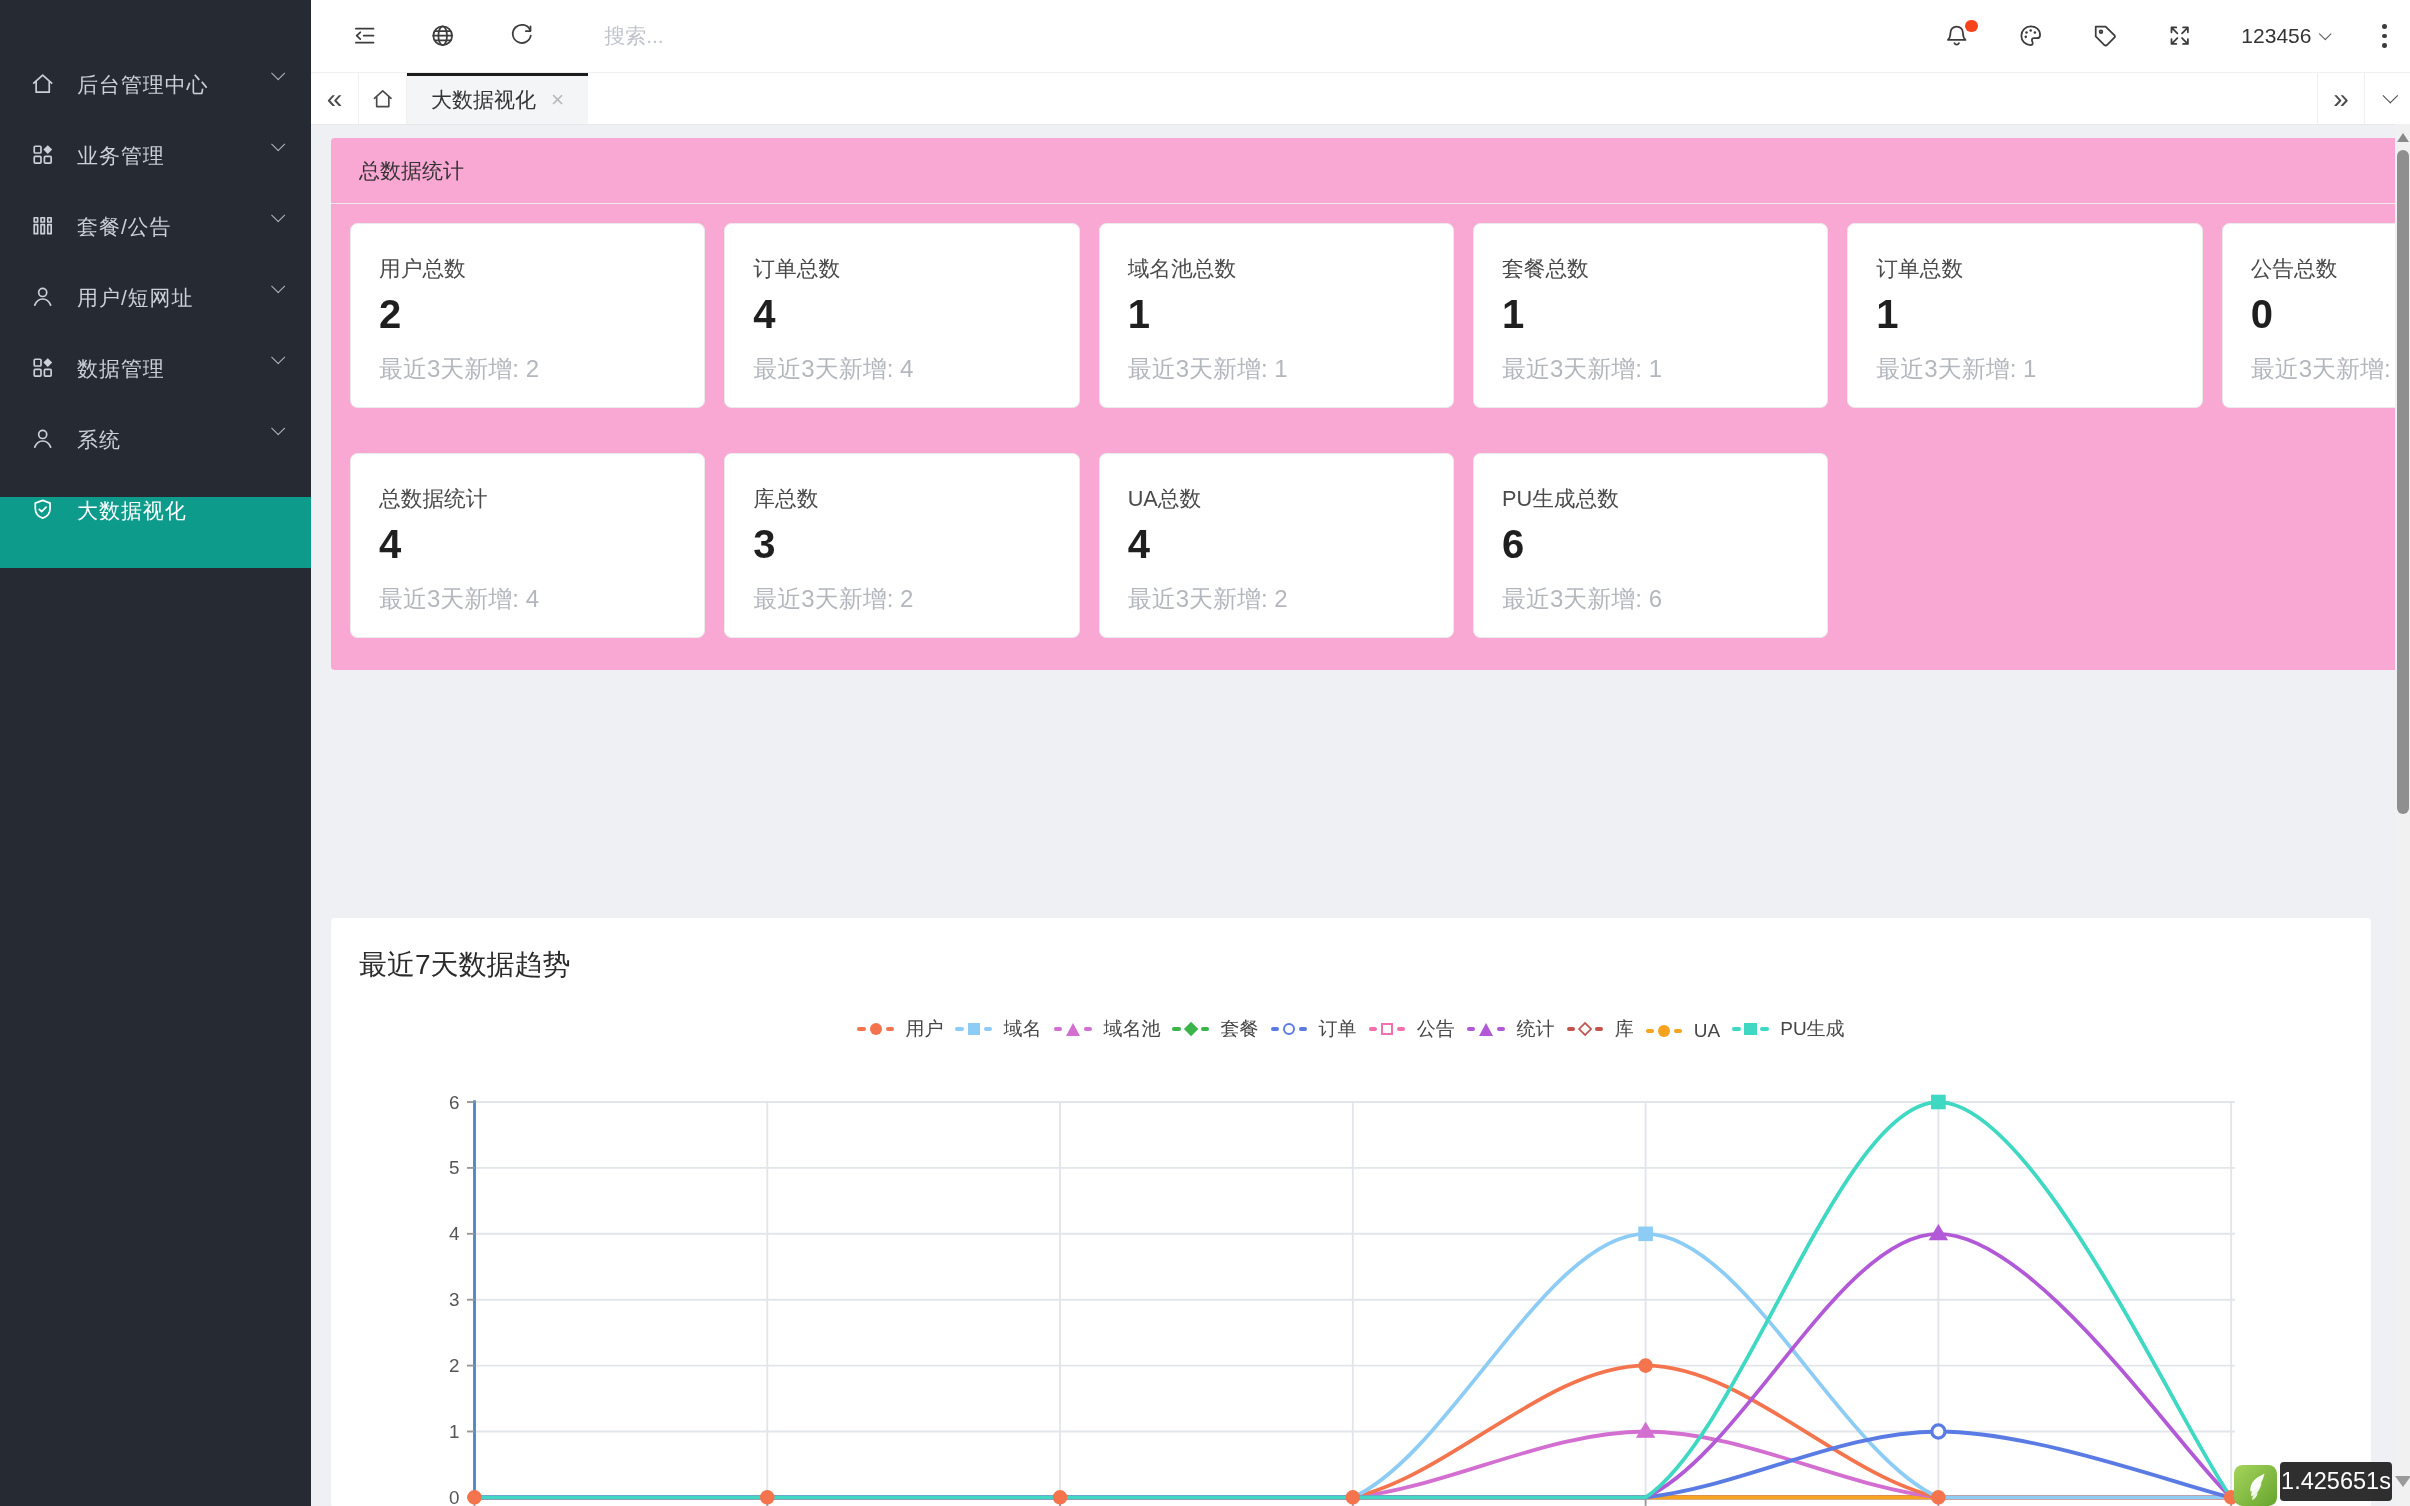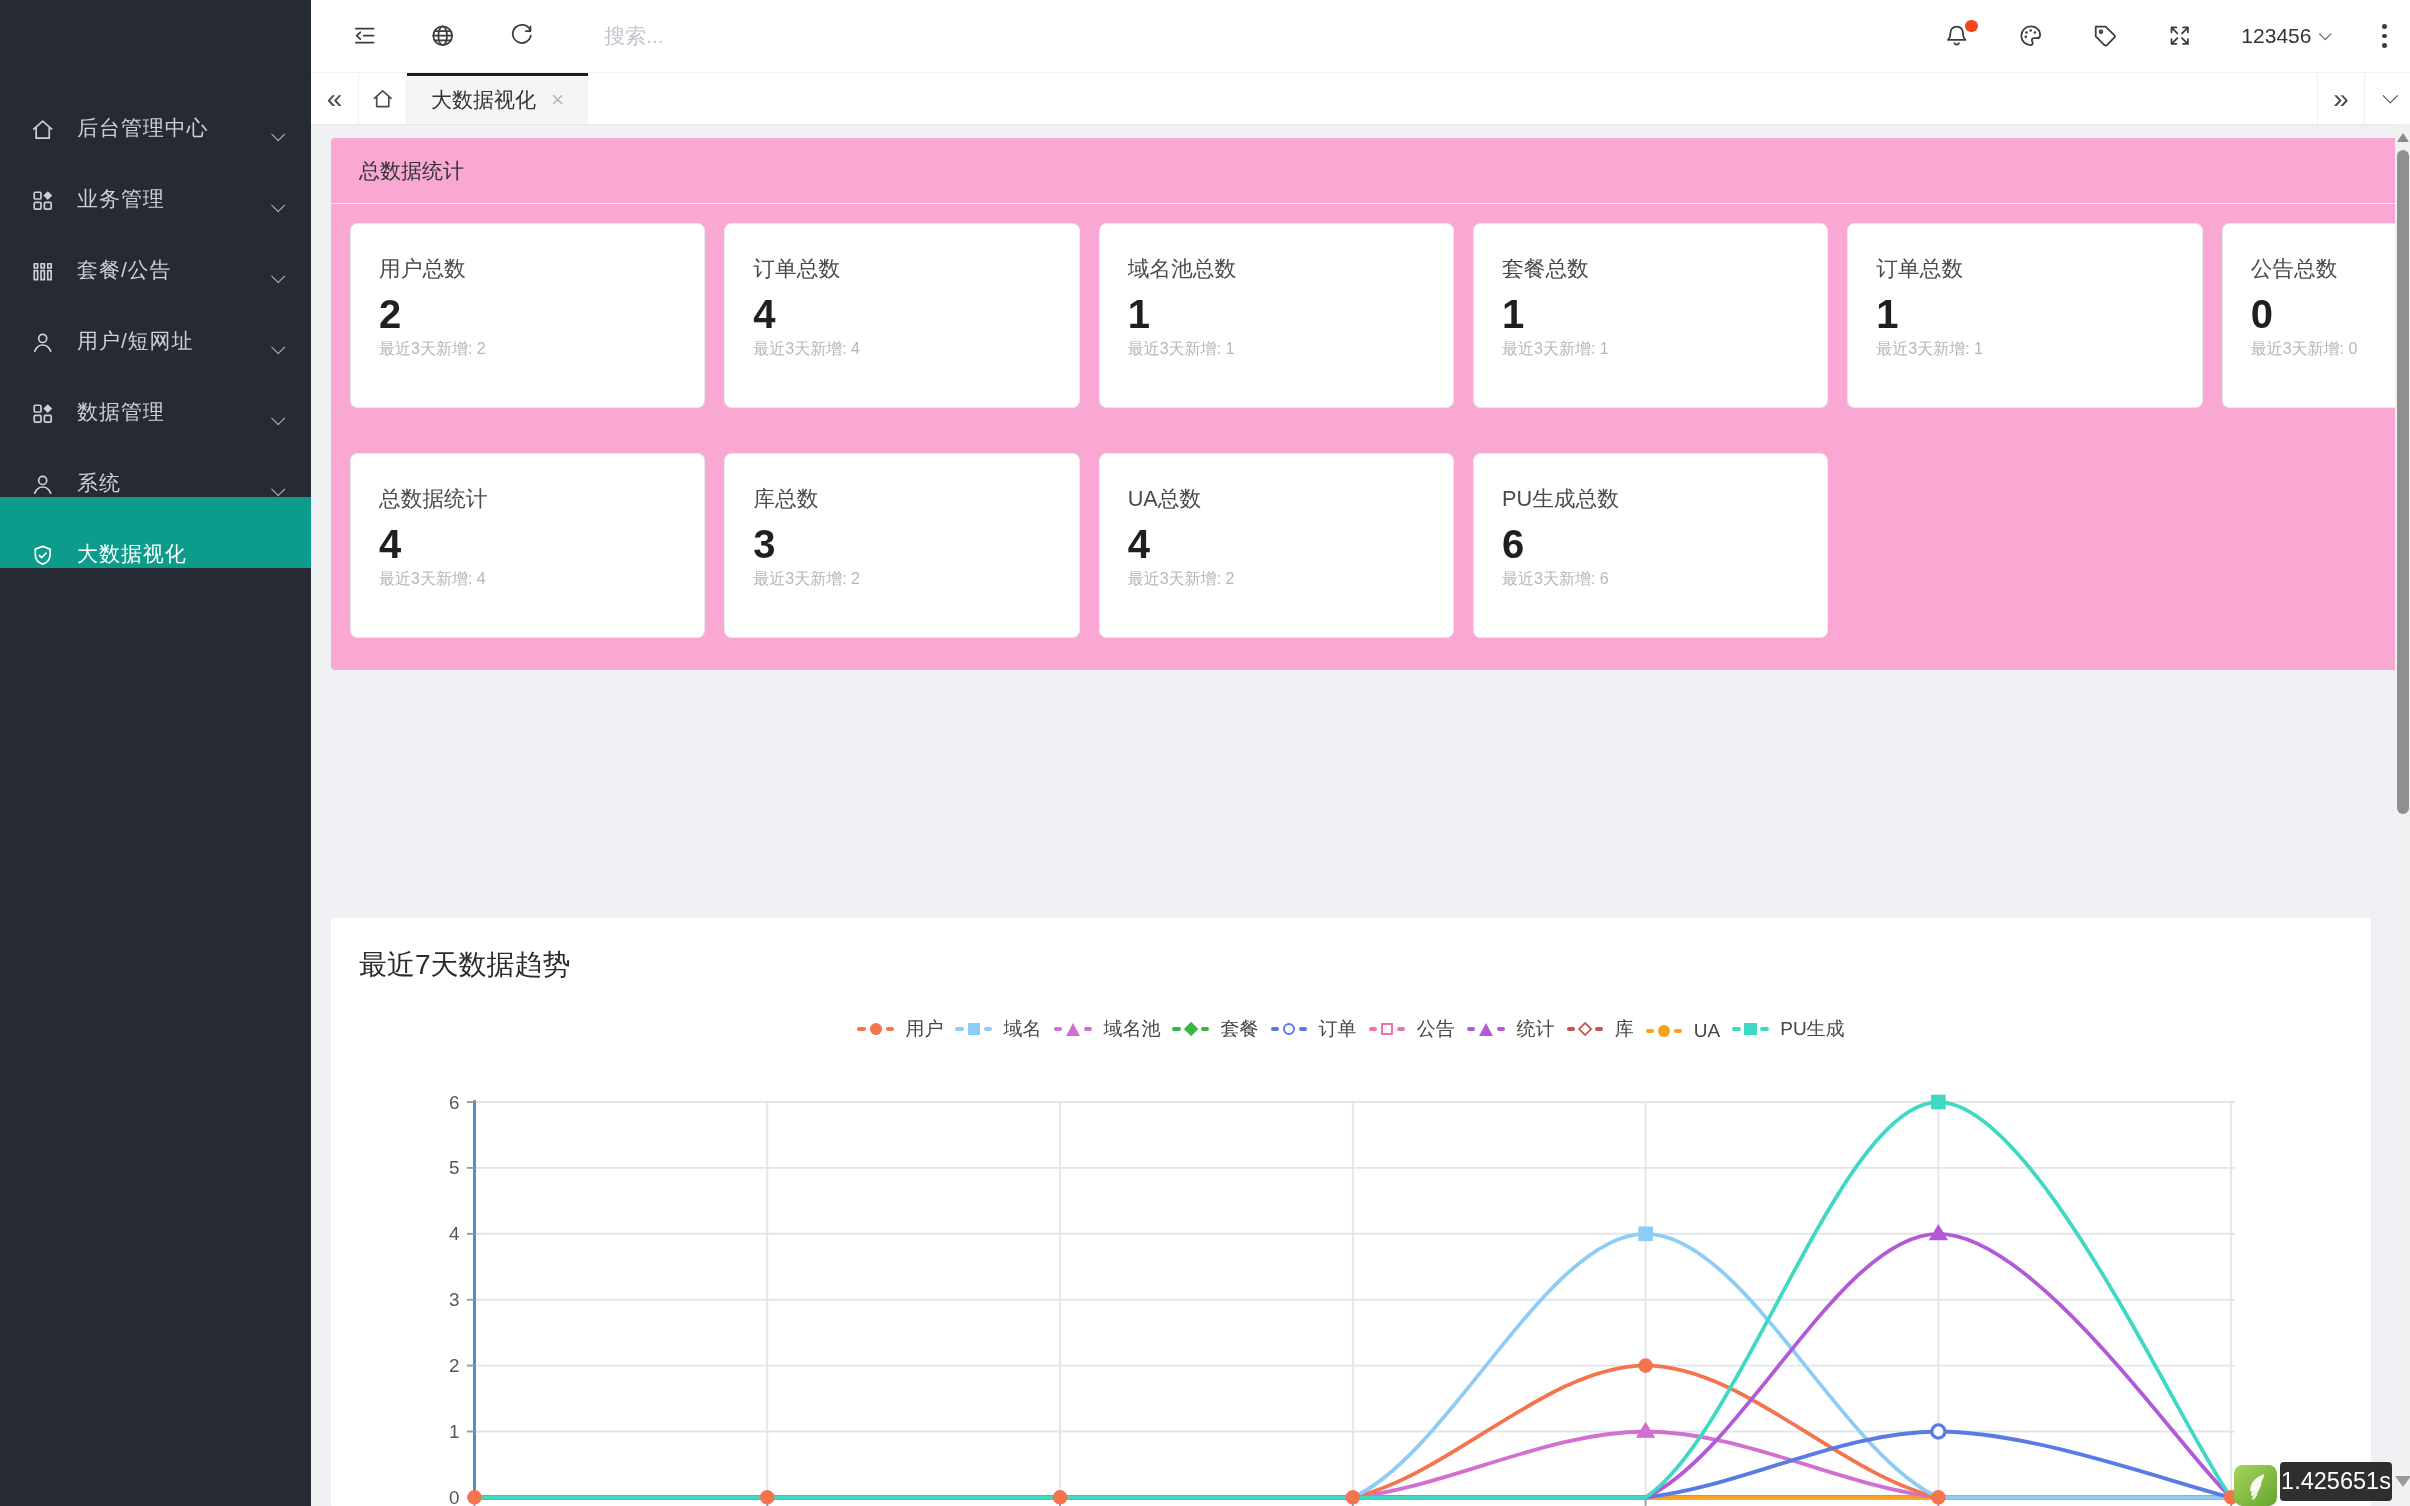--- a/index.html
+++ b/index.html
@@ -1,21 +1,21 @@
 <!DOCTYPE html>
 <html style="font-size:15px"><head>
 <meta charset="utf-8">
 <style>
   html,body{margin:0;padding:0;width:2411px;height:1507px;overflow:hidden;
     font-family:"Liberation Sans","DejaVu Sans",sans-serif;background:#eef0f3;position:relative}
   *{box-sizing:border-box}
 
   
   .sidebar{position:absolute;left:0;top:0;width:311px;height:1507px;background:#252a33;padding-top:71px;z-index:5}
-  .side-item{height:71px;display:flex;align-items:flex-end;padding:0 28px 0 30px;color:#ccd1d9;cursor:pointer}
+  .side-item{height:71px;display:flex;align-items:flex-start;padding:0 28px 0 30px;color:#ccd1d9;cursor:pointer}
   .side-item svg{width:25.4px;height:25.4px;margin-right:21.7px;flex:none;stroke:currentColor;fill:none;
     stroke-width:1.6;stroke-linecap:round;stroke-linejoin:round}
   .side-item svg .f{fill:currentColor;stroke:none}
   .side-item .lbl{font-size:21px;letter-spacing:0.9px}
   .side-item .chev{margin-left:auto;width:10.4px;height:10.4px;border-right:1.9px solid currentColor;
     border-bottom:1.9px solid currentColor;transform:rotate(45deg) translate(-1.9px,-1.9px);opacity:.85}
   .side-item.active{background:#0d9b8b;color:#fff}
 
   
   .topbar{position:absolute;left:311px;top:0;width:2100px;height:73px;background:#fff;
@@ -50,21 +50,21 @@
     transform:rotate(45deg) translateY(-3.8px)}
 
   
   .panel1{position:absolute;left:331px;top:138px;width:2265px;background:#f9a8d4;border-radius:3.8px;z-index:1}
   .p1-head{height:66px;border-bottom:0.9px solid #ececec;display:flex;align-items:center;padding:0 28px;
     font-size:21px;color:#333}
   .cards{padding:19px 19px 32px;display:grid;grid-template-columns:repeat(6,1fr);gap:45px 19px}
   .card{height:185px;border:0.9px solid #ebebeb;border-radius:7.5px;background:#fff;padding:30px 0 0 28px}
   .card .t{font-size:21.7px;color:#4a4a4a}
   .card .v{font-size:40px;font-weight:bold;color:#1f1f1f;margin-top:11.3px;line-height:1}
-  .card .s{font-size:16px;color:#b3b7bd;margin-top:5px}
+  .card .s{font-size:24px;color:#b3b7bd;margin-top:19px}
 
   
   .panel2{position:absolute;left:331px;top:918px;width:2040px;height:589px;background:#fff;border-radius:3.8px;overflow:hidden;z-index:1}
   .p2-title{position:absolute;left:28px;top:28px;font-size:28px;font-weight:normal;color:#2b2b2b}
   .legend{position:absolute;left:0;top:98px;width:100%;display:flex;justify-content:center;align-items:flex-end;gap:12px}
   .legend-item{display:flex;align-items:center;gap:3.8px;font-size:19px;color:#464646;cursor:pointer}
   .legend-item .name{margin-left:7.5px}
   .dash{width:8.5px;height:3.8px;border-radius:1.9px;display:inline-block}
   .chart-wrap{position:absolute;left:87px;top:165px;width:1864px;height:424px}
 

